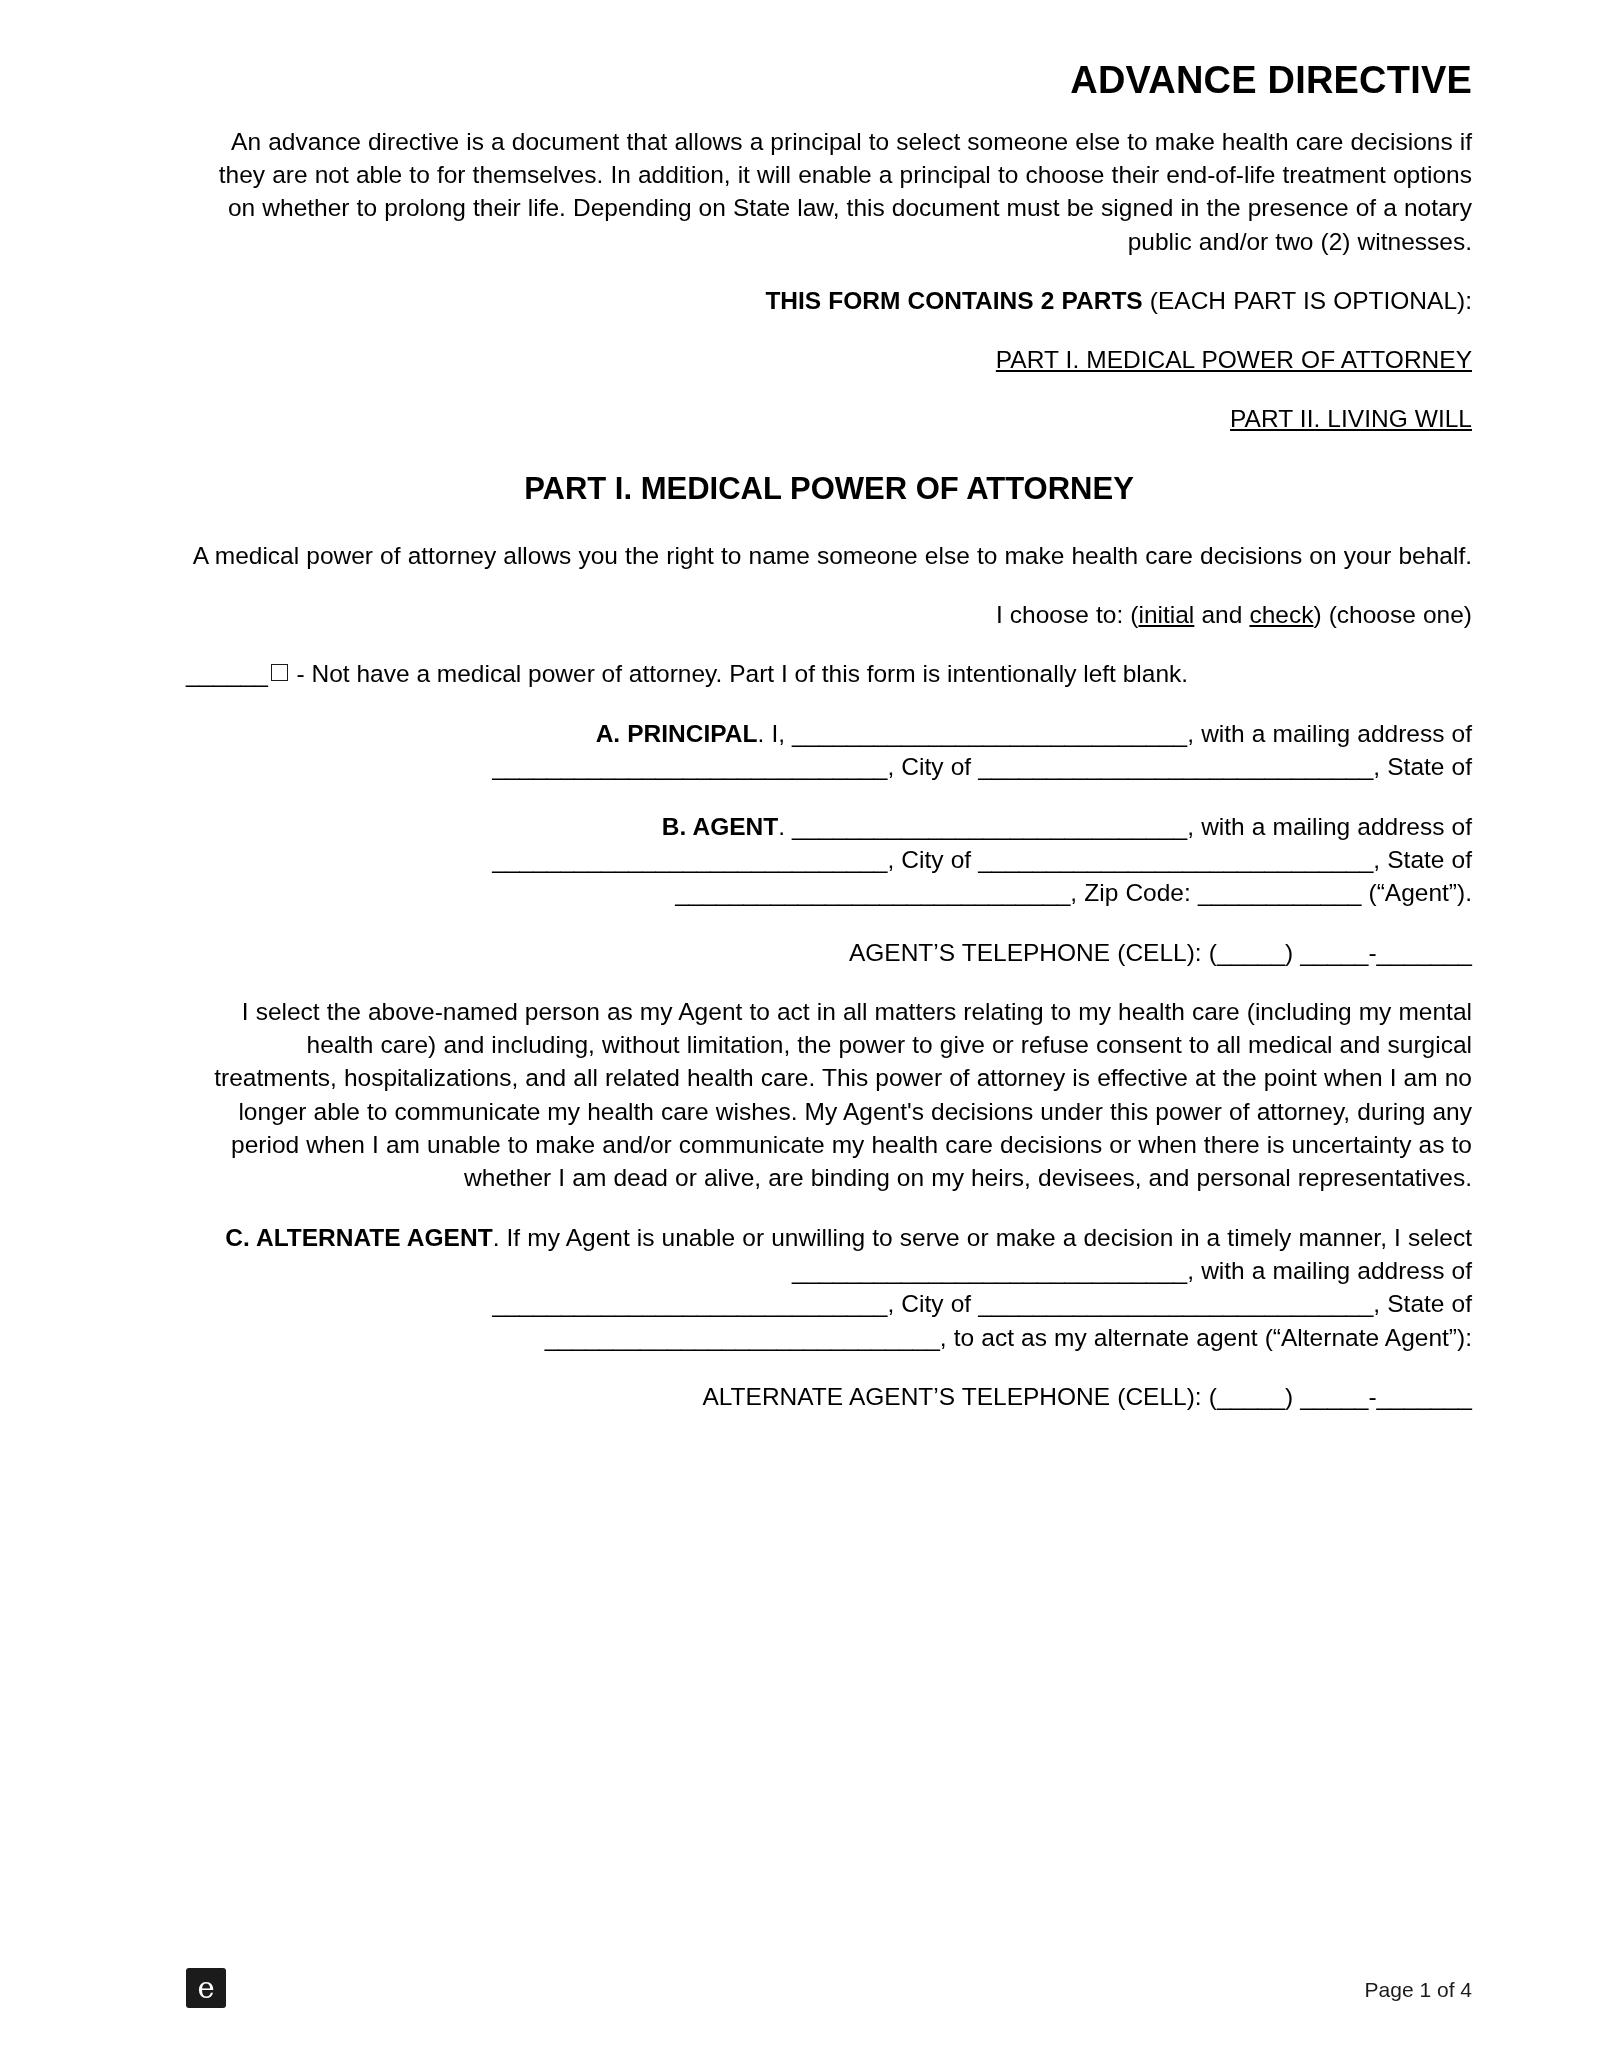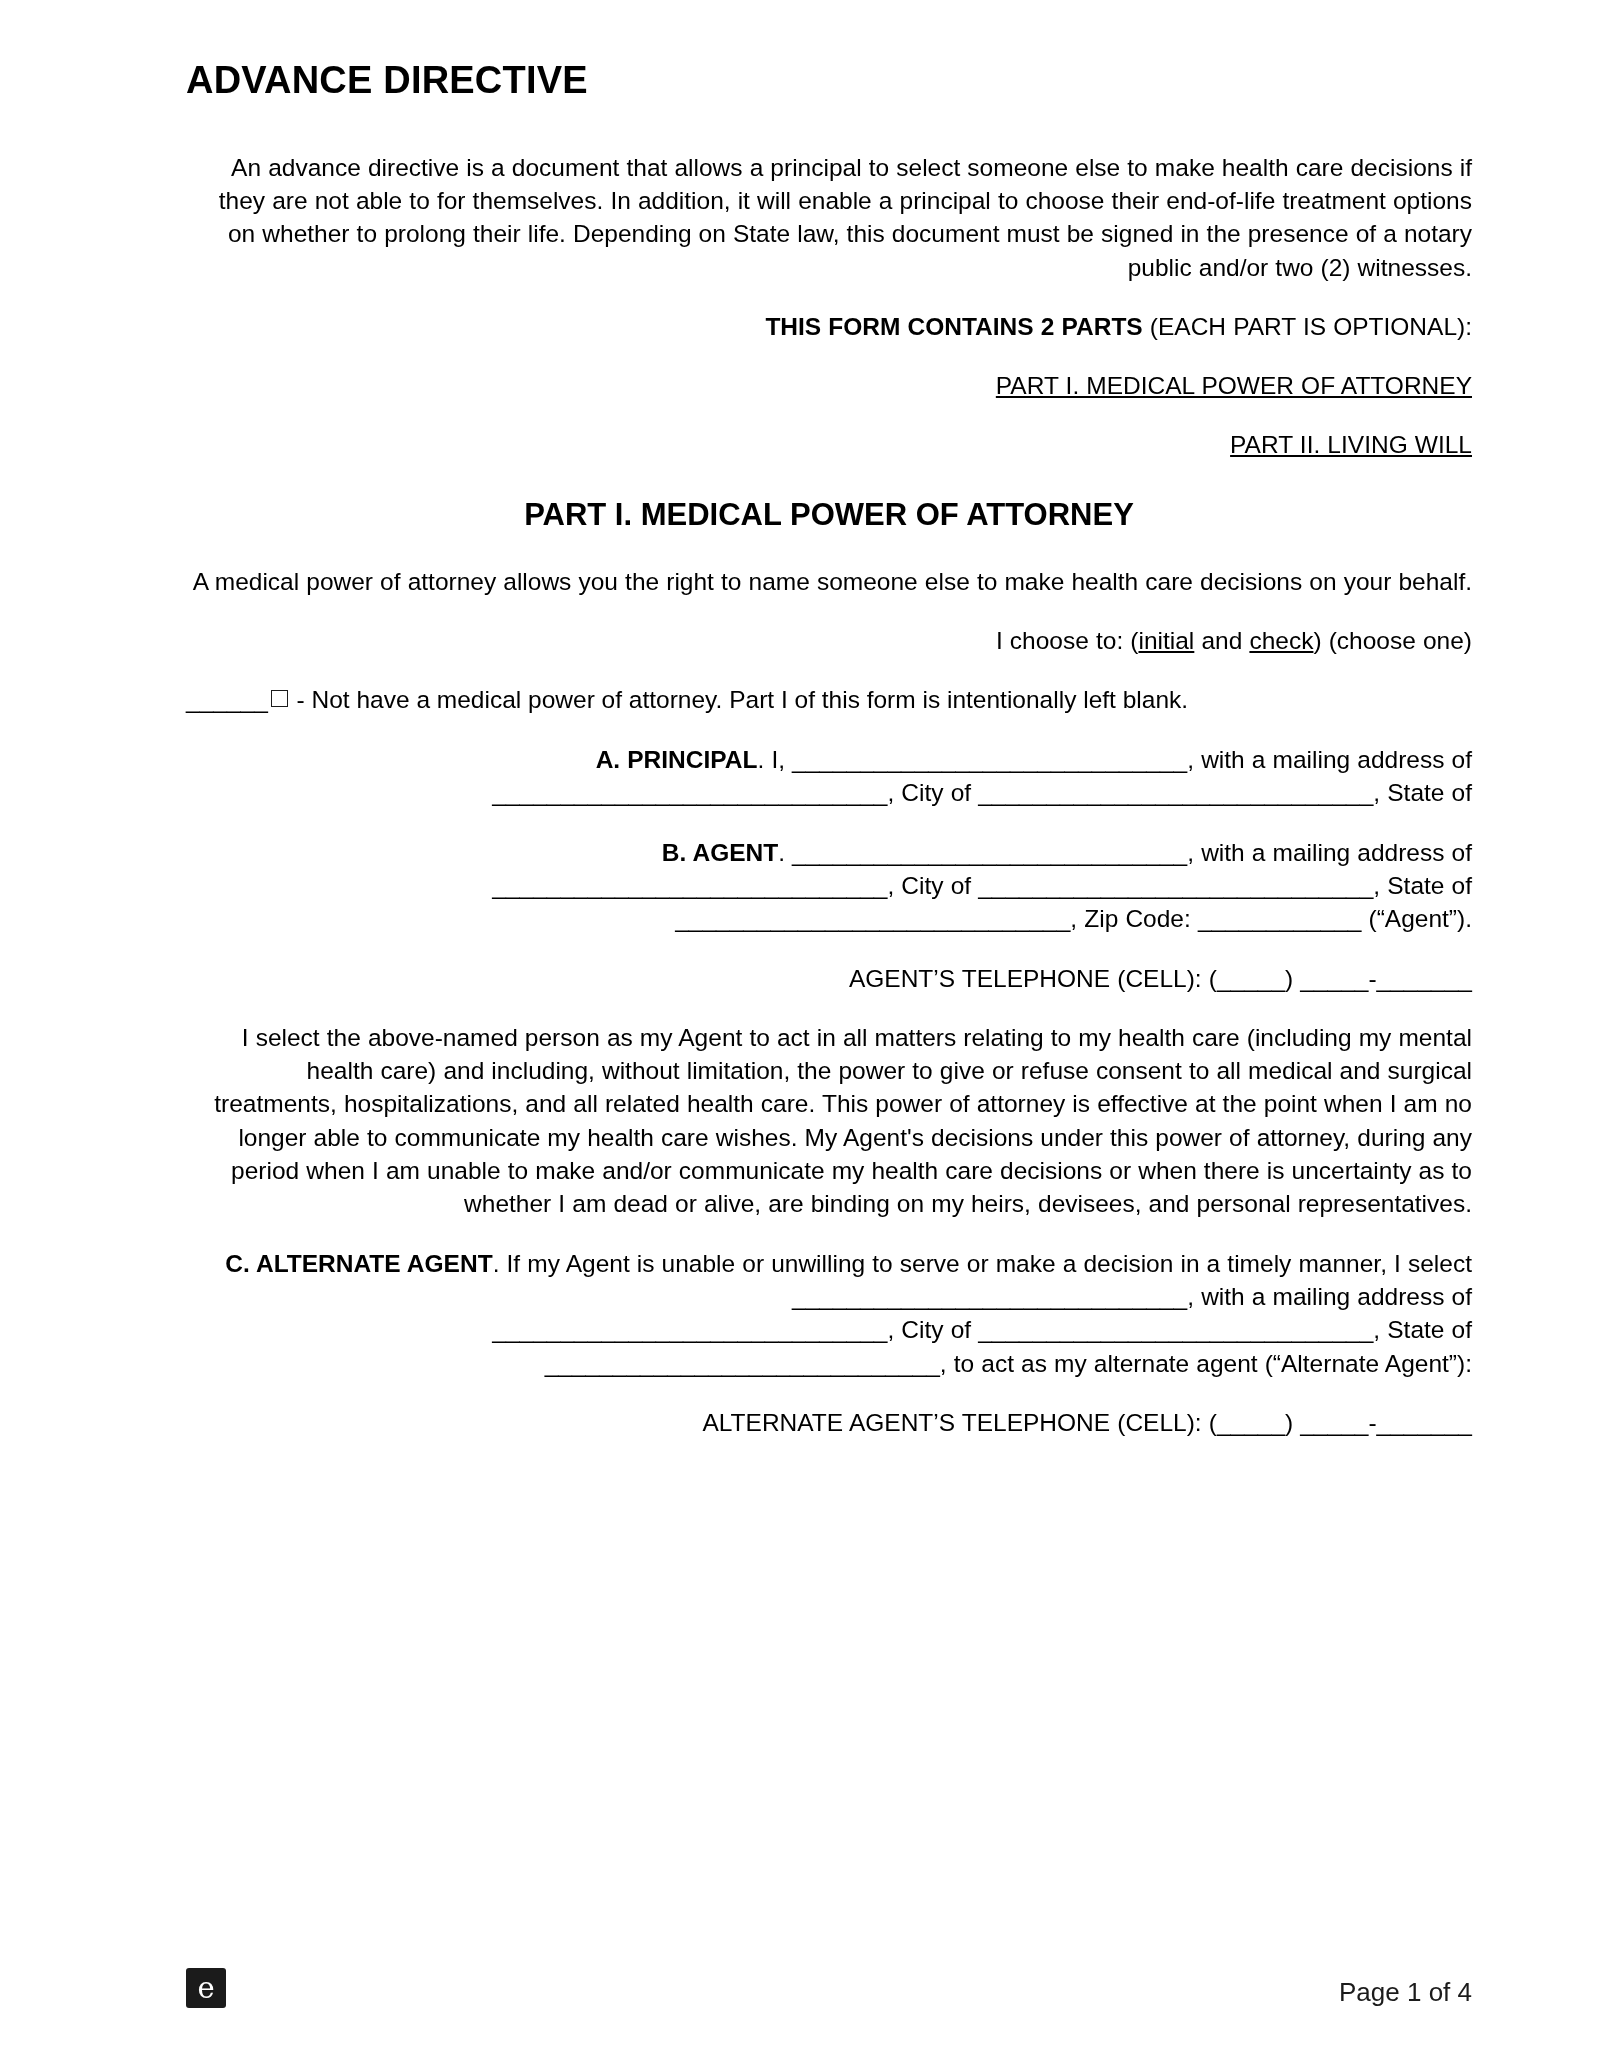--- a/index.html
+++ b/index.html
@@ -14,25 +14,25 @@
   .page {
     position: relative;
     width: 1600px;
     height: 2070px;
     box-sizing: border-box;
     padding: 58px 128px 0 186px;
     background: #ffffff;
     overflow: hidden;
   }
   .doc-title {
-    text-align: left;
+    text-align: right;
     font-size: 38px;
     font-weight: bold;
     letter-spacing: 0.2px;
-    margin: 0 0 47px 0;
+    margin: 0 0 21px 0;
     line-height: 1.2;
   }
   .section-title {
     text-align: center;
     font-size: 31px;
     font-weight: bold;
     margin: 34px 0 30px 0;
     line-height: 1.25;
   }
   p.body {
@@ -88,22 +88,22 @@
     height: 40px;
     color: #ffffff;
     font-size: 29px;
     line-height: 41px;
     text-align: center;
     font-family: "DejaVu Serif", serif;
   }
   .page-num {
     position: absolute;
     right: 0;
-    bottom: 0;
-    font-size: 26px;
+    bottom: 6px;
+    font-size: 21px;
     color: #1b1b1b;
   }
   .nowrap { white-space: nowrap; }
 </style>
 </head>
 <body>
 
 <div class="page">
 
   <h1 class="doc-title">ADVANCE DIRECTIVE</h1>

